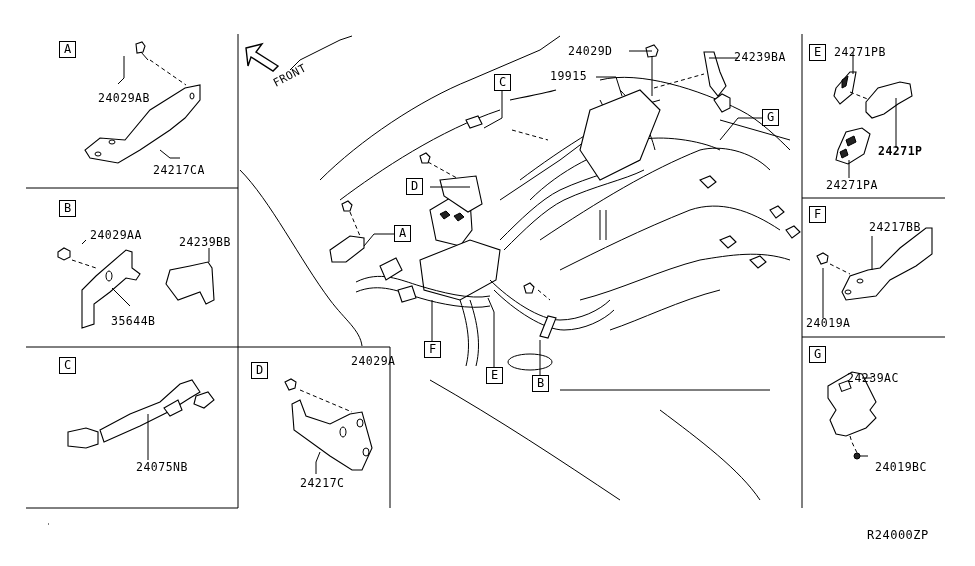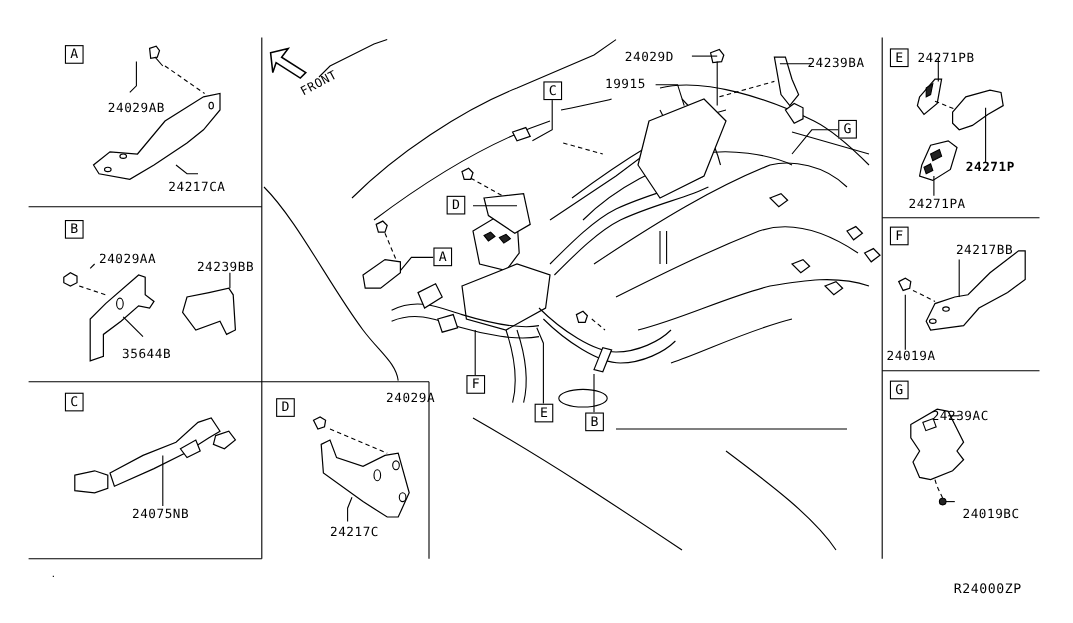--- a/index.html
+++ b/index.html
@@ -186,21 +186,21 @@
 <div class="box" style="left:59px;top:41px;">A</div>
 <div class="lbl" style="left:98px;top:93px;">24029AB</div>
 <div class="lbl" style="left:153px;top:165px;">24217CA</div>
 
 <div class="box" style="left:59px;top:200px;">B</div>
 <div class="lbl" style="left:90px;top:230px;">24029AA</div>
 <div class="lbl" style="left:179px;top:237px;">24239BB</div>
 <div class="lbl" style="left:111px;top:316px;">35644B</div>
 
 <div class="box" style="left:59px;top:357px;">C</div>
-<div class="lbl" style="left:120px;top:462px;">24075NB</div>
+<div class="lbl" style="left:136px;top:462px;">24075NB</div>
 
 <div class="box" style="left:251px;top:362px;">D</div>
 <div class="lbl" style="left:318px;top:356px;margin-left:33px;">24029A</div>
 <div class="lbl" style="left:300px;top:478px;">24217C</div>
 
 <div class="lbl" style="left:568px;top:46px;">24029D</div>
 <div class="lbl" style="left:550px;top:71px;">19915</div>
 <div class="lbl" style="left:734px;top:52px;">24239BA</div>
 
 <div class="box" style="left:494px;top:74px;">C</div>

